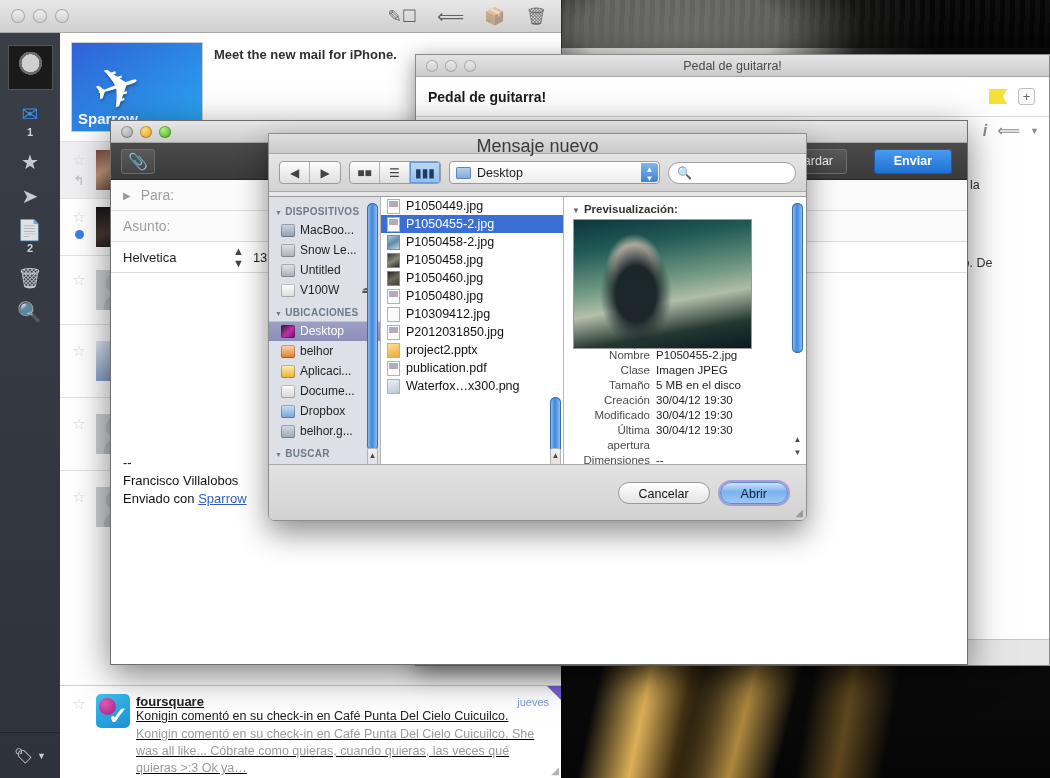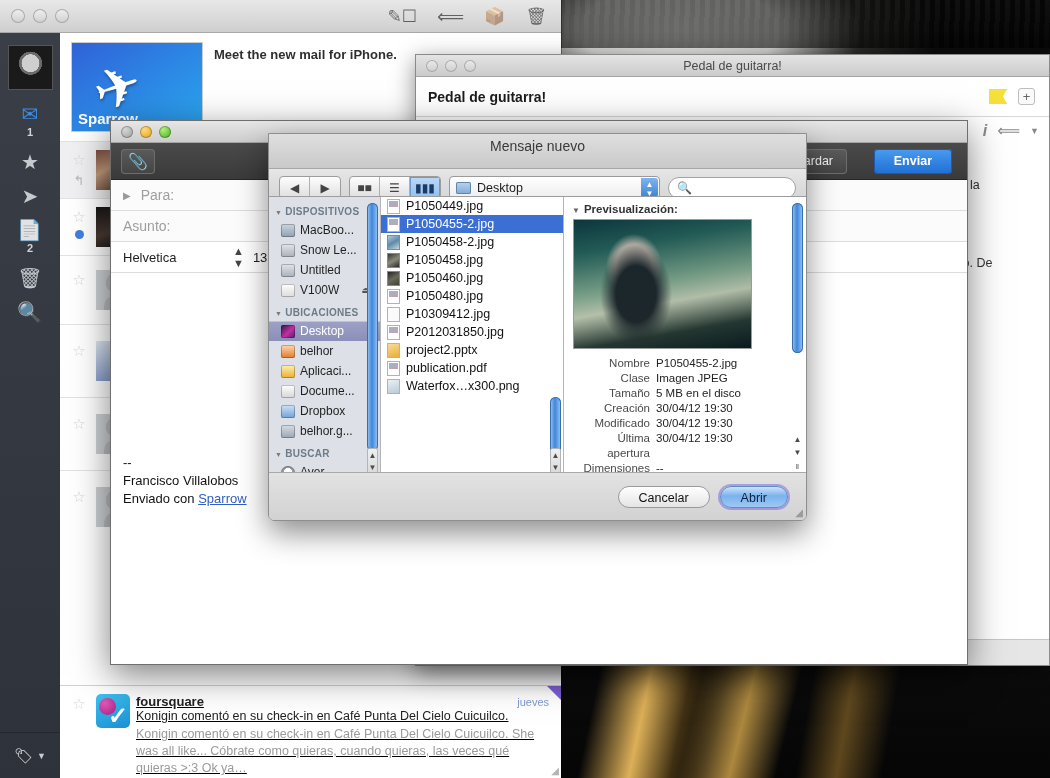--- a/index.html
+++ b/index.html
@@ -177,22 +177,22 @@
      padding:10px 12px; font-size:13px; color:#111; line-height:18px; }
   .cw-sig a{ color:#2f5fc0; }
 
   
   .sheet{
     position:absolute; left:268px; top:133px; width:539px; height:388px;
     background:linear-gradient(180deg,#e9e9e9,#d6d6d6);
     border:1px solid #8e8e8e; border-radius:0 0 6px 6px; overflow:hidden;
     box-shadow:0 12px 30px rgba(0,0,0,.45);
   }
-  .sheet-title{ height:35px; background:linear-gradient(180deg,#dfdfdf,#c9c9c9);
-     border-bottom:1px solid #a8a8a8; text-align:center; font-size:14px; color:#3a3a3a; line-height:24px; }
+  .sheet-title{ height:20px; background:linear-gradient(180deg,#dfdfdf,#c9c9c9);
+     border-bottom:1px solid #a8a8a8; text-align:center; font-size:18px; color:#3a3a3a; line-height:24px; }
   .sheet-bar{ height:38px; display:flex; align-items:center; gap:8px; padding:0 10px;
      background:linear-gradient(180deg,#e6e6e6,#d2d2d2); border-bottom:1px solid #a9a9a9; }
   .seg{ display:flex; border:1px solid #9c9c9c; border-radius:4px; overflow:hidden; height:23px;
      background:linear-gradient(180deg,#fdfdfd,#dfdfdf); }
   .seg div{ width:30px; display:flex; align-items:center; justify-content:center; font-size:12px; color:#444;
      border-right:1px solid #b0b0b0; }
   .seg div:last-child{ border-right:none; }
   .seg div.on{ background:linear-gradient(180deg,#bcd8f5,#8fc0ee); color:#1c3a66;
      box-shadow: inset 0 0 0 1px #6b9bd2; }
   .path-pop{ flex:1; height:23px; border:1px solid #9a9a9a; border-radius:4px;
@@ -262,31 +262,31 @@
   .prev-col{ flex:1; background:#fff; position:relative; padding:6px 8px; overflow:hidden; }
   .prev-head{ font-size:11.5px; font-weight:bold; color:#333; margin-bottom:5px; }
   .prev-head .tri{ font-size:8px; color:#666; margin-right:4px; }
   .prev-img{ width:177px; height:128px; margin-left:2px;
      background:
        linear-gradient(180deg, rgba(10,40,46,.25), rgba(10,40,46,.15)),
        radial-gradient(ellipse 50px 70px at 62px 74px, #20262b 0 40%, rgba(32,38,43,0) 72%),
        radial-gradient(ellipse 40px 46px at 60px 46px, #e8d6c6 0 46%, rgba(232,214,198,0) 70%),
        linear-gradient(170deg,#0d3a42 0%, #2a6a62 22%, #8fb89a 48%, #d8e0c4 62%, #2a3a32 82%, #08181c 100%);
      box-shadow:0 0 0 1px #9a9a9a; }
-  .meta{ margin-top:8px; font-size:11.5px; color:#222; }
+  .meta{ font-size:11.5px; color:#222; }
   .meta-row{ display:flex; gap:6px; line-height:15px; }
   .meta-k{ width:78px; text-align:right; color:#4a4a4a; flex:none; }
   .meta-v{ flex:1; }
   .prev-scroll{ position:absolute; right:3px; top:6px; width:11px; height:150px; border-radius:6px;
      background:linear-gradient(90deg,#9ec8f2,#3f87dd 45%,#9ec8f2); box-shadow: inset 0 0 0 1px #3a6ea8; }
   .prev-arrows{ position:absolute; right:3px; bottom:3px; width:11px; height:40px;
      display:flex; flex-direction:column; align-items:center; justify-content:space-around;
      font-size:8px; color:#4a4a4a; }
 
-  .sheet-foot{ position:absolute; left:0; right:0; bottom:0; height:48px;
+  .sheet-foot{ position:absolute; left:0; right:0; bottom:0; height:56px;
      background:linear-gradient(180deg,#e2e2e2,#d2d2d2); border-top:1px solid #a9a9a9;
      display:flex; align-items:center; justify-content:flex-end; gap:10px; padding:0 18px; }
   .btn{ height:22px; padding:0 20px; border-radius:11px; font-size:12.5px; line-height:22px;
      border:1px solid #9a9a9a; background:linear-gradient(180deg,#fff,#e4e4e4); color:#111; }
   .btn.default{ background:linear-gradient(180deg,#cfe2f8,#7ab2ee 45%,#9dc9f4);
      border-color:#5b8ec8; box-shadow:0 0 0 2px rgba(110,80,210,.45); color:#0d2240; }
   .sheet-grip{ position:absolute; right:3px; bottom:2px; font-size:10px; color:#9a9a9a; }
 </style>
 </head>
 <body>

